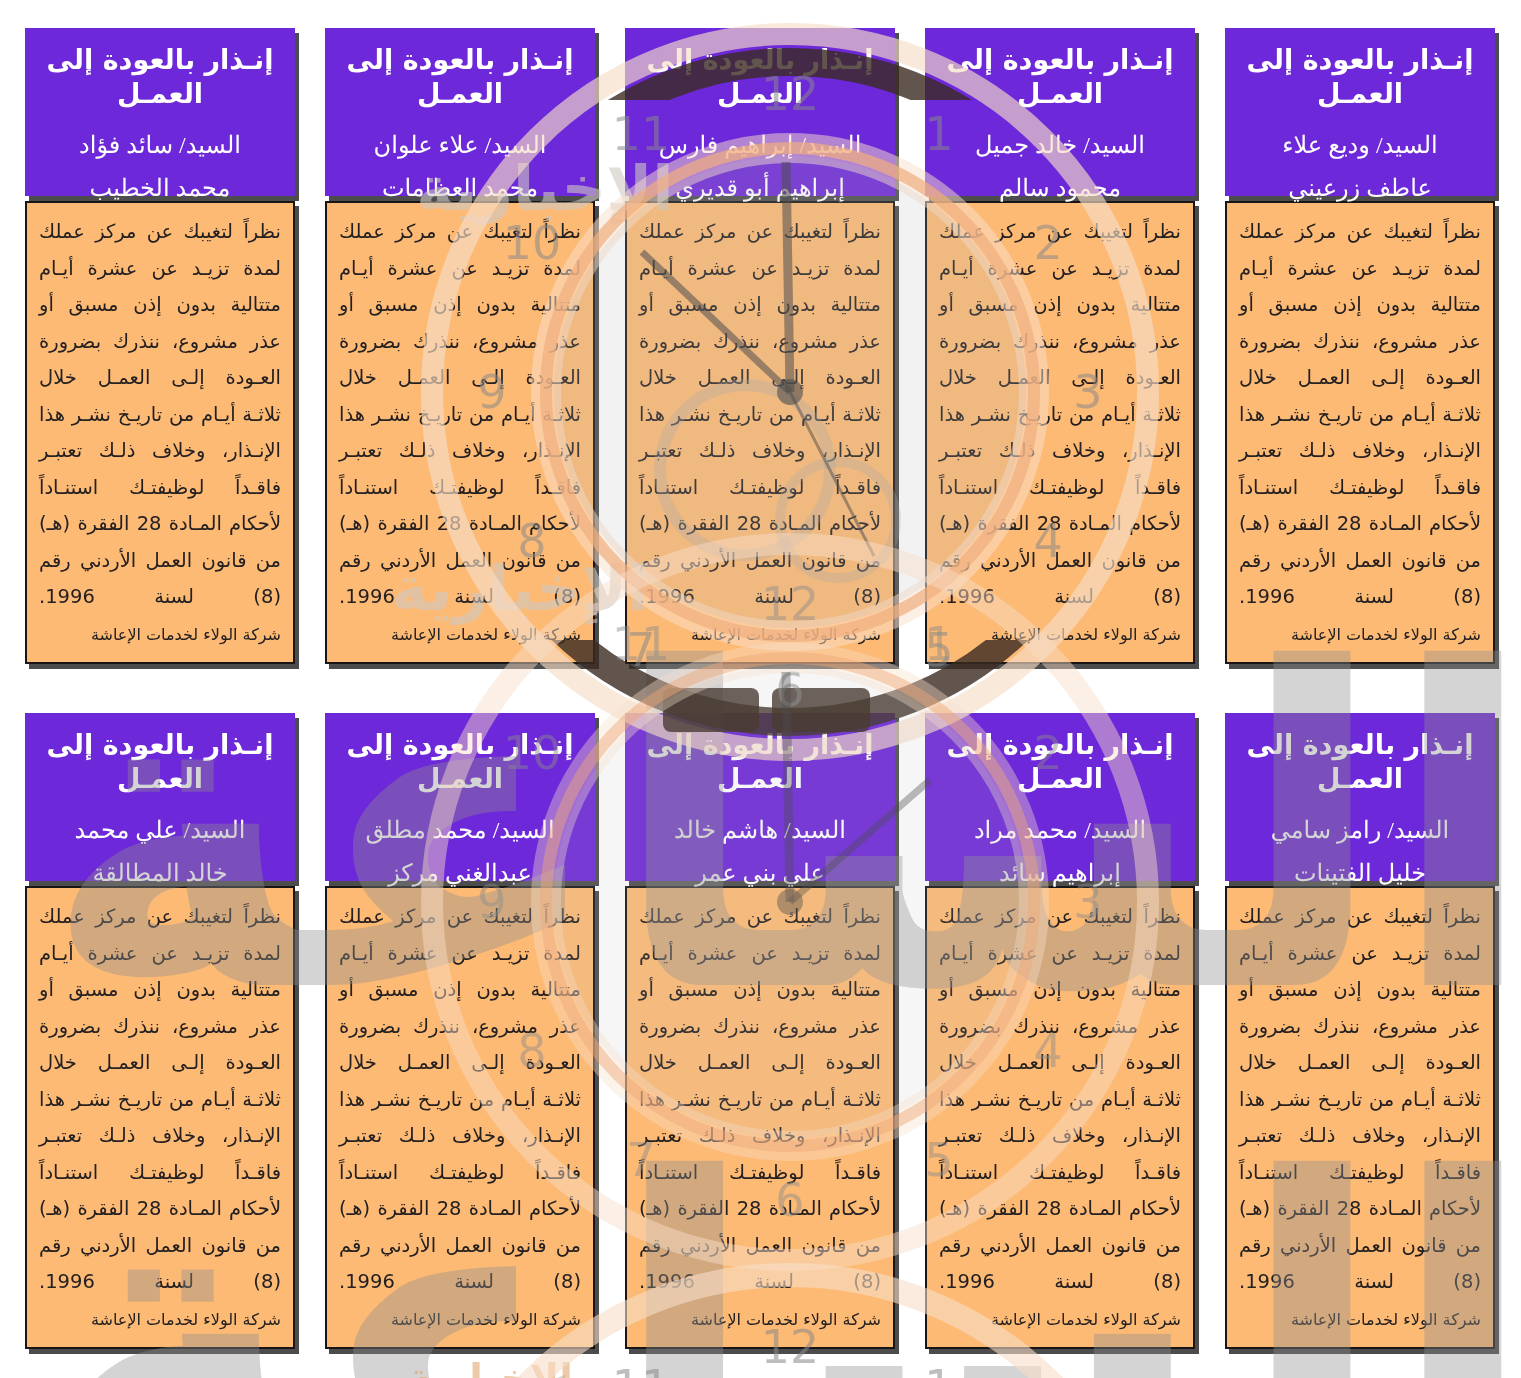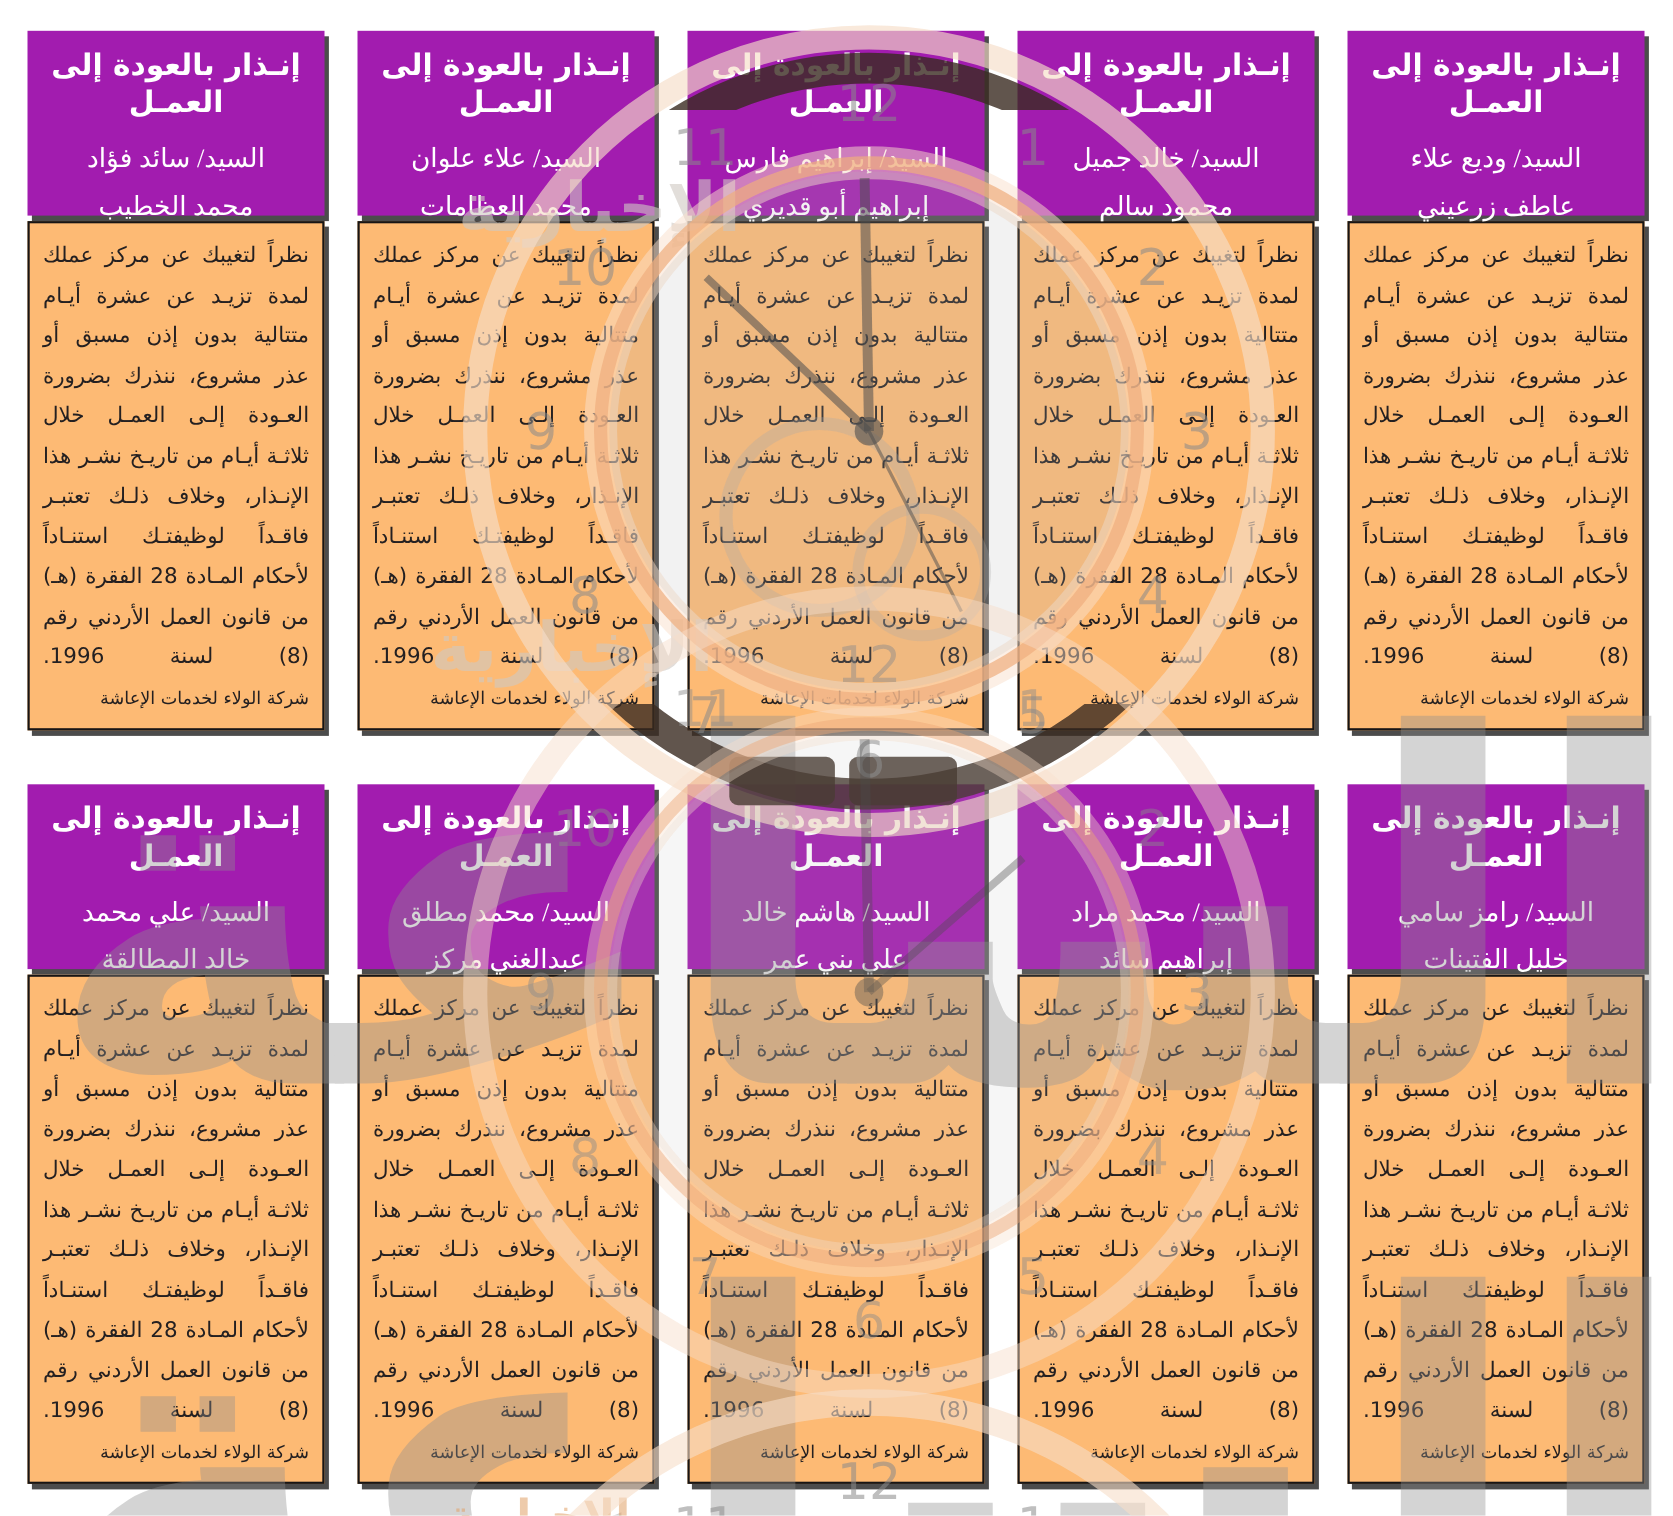--- a/index.html
+++ b/index.html
@@ -25,21 +25,21 @@
   .row.first{ padding-top:28px; }
   .row.second{ padding-top:49px; }
   .card{
     direction:rtl;
     width:270px;
     flex:0 0 270px;
   }
   .card-head{
     box-sizing:border-box;
     height:168px;
-    background:#a21caf;
+    background:#6d28d9;
     color:#ffffff;
     text-align:center;
     padding:15px 8px 0;
     box-shadow:4px 5px 0 rgba(45,45,45,.85);
   }
   .card-head h2{
     margin:0 0 13px;
     font-size:27px;
     line-height:34px;
     font-weight:bold;

